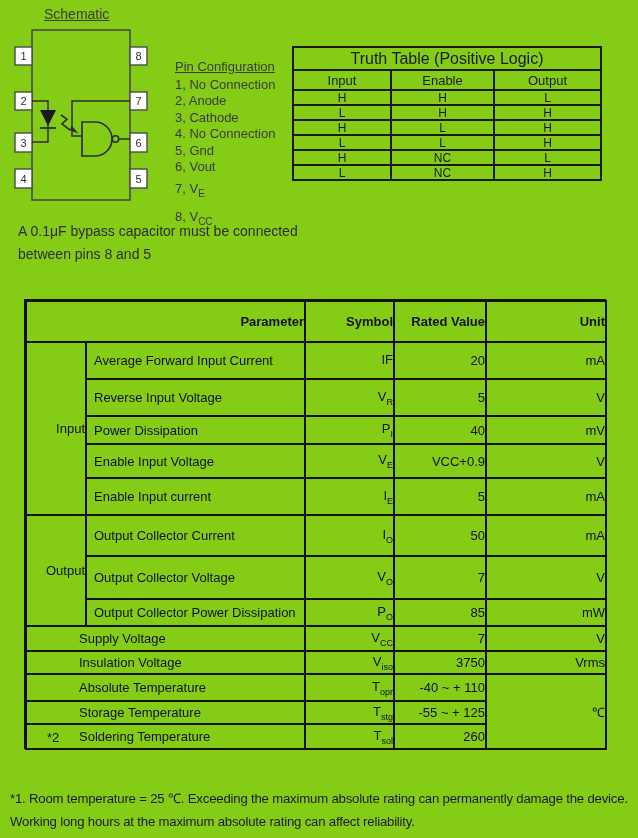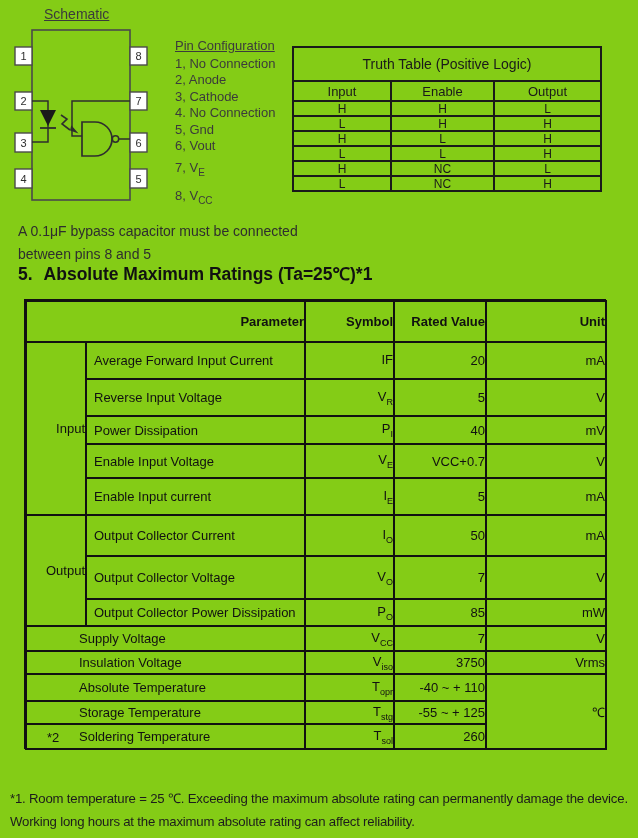--- a/index.html
+++ b/index.html
@@ -19,37 +19,37 @@
     font-size: 14px; color: #3b3b3b;
     text-decoration: underline;
   }
   .schematic-svg { position: absolute; left: 14px; top: 26px; }
 
   
   .pin-config {
     position: absolute; left: 175px; top: 38px;
     font-size: 13px; color: #3b3b3b; line-height: 16.5px;
   }
-  .pin-config .pc-title { text-decoration: underline; margin-bottom: 1px; }
+  .pin-config .pc-title { text-decoration: underline; margin-bottom: 1px; margin-top: 21px; }
   .pin-config .pc-item { white-space: nowrap; }
   .pin-config .pc-item.gap7 { margin-top: 5px; }
   .pin-config .pc-item.gap8 { margin-top: 7px; }
   .pin-config sub { font-size: 10px; }
 
   
   .truth-table {
     position: absolute; left: 292px; top: 46px;
     border-collapse: collapse; table-layout: fixed; width: 308px;
     font-size: 13px; color: #1a1a1a;
   }
   .truth-table td, .truth-table th {
     border: 2px solid #1a1a1a; text-align: center;
     font-weight: normal; padding: 0; overflow: hidden;
   }
-  .truth-table .tt-title { height: 34px; font-size: 14px; }
+  .truth-table .tt-title { height: 23px; font-size: 16px; }
   .truth-table .tt-head td { height: 20px; }
   .truth-table .tt-row td { height: 15px; font-size: 12px; line-height: 12px; }
 
   
   .cap-note {
     position: absolute; left: 18px; top: 220px;
     font-size: 14px; color: #2e2e2e; line-height: 22.5px;
     white-space: nowrap;
   }
 
@@ -200,23 +200,20 @@
       <td>H</td>
     </tr>
   </tbody>
     </table>
 
   <div class="cap-note">
     <div>A 0.1μF bypass capacitor must be connected</div>
     <div>between pins 8 and 5</div>
   </div>
 
-  <div class="section-heading">
-    <span class="sh-num">5.</span><span>Absolute Maximum Ratings (Ta=25℃)*1</span>
-  </div>
 
   <table class="ratings-table">
     <colgroup>
       <col style="width:60px">
         <col style="width:219px">
         <col style="width:89px">
       <col style="width:92px">
         <col style="width:120px">
     </colgroup>
     <tbody>
@@ -241,21 +238,21 @@
     </tr>
     <tr style="height:28px">
       <td class="param">Power Dissipation</td>
       <td><span>P</span><sub>I</sub></td>
       <td>40</td>
       <td>mV</td>
     </tr>
     <tr style="height:34px">
       <td class="param">Enable Input Voltage</td>
       <td><span>V</span><sub>E</sub></td>
-      <td>VCC+0.7</td>
+      <td>VCC+0.9</td>
       <td>V</td>
     </tr>
     <tr style="height:37px">
       <td class="param">Enable Input current</td>
       <td><span>I</span><sub>E</sub></td>
       <td>5</td>
       <td>mA</td>
     </tr>
     <tr style="height:41px">
       <td rowspan="3">Output</td>

